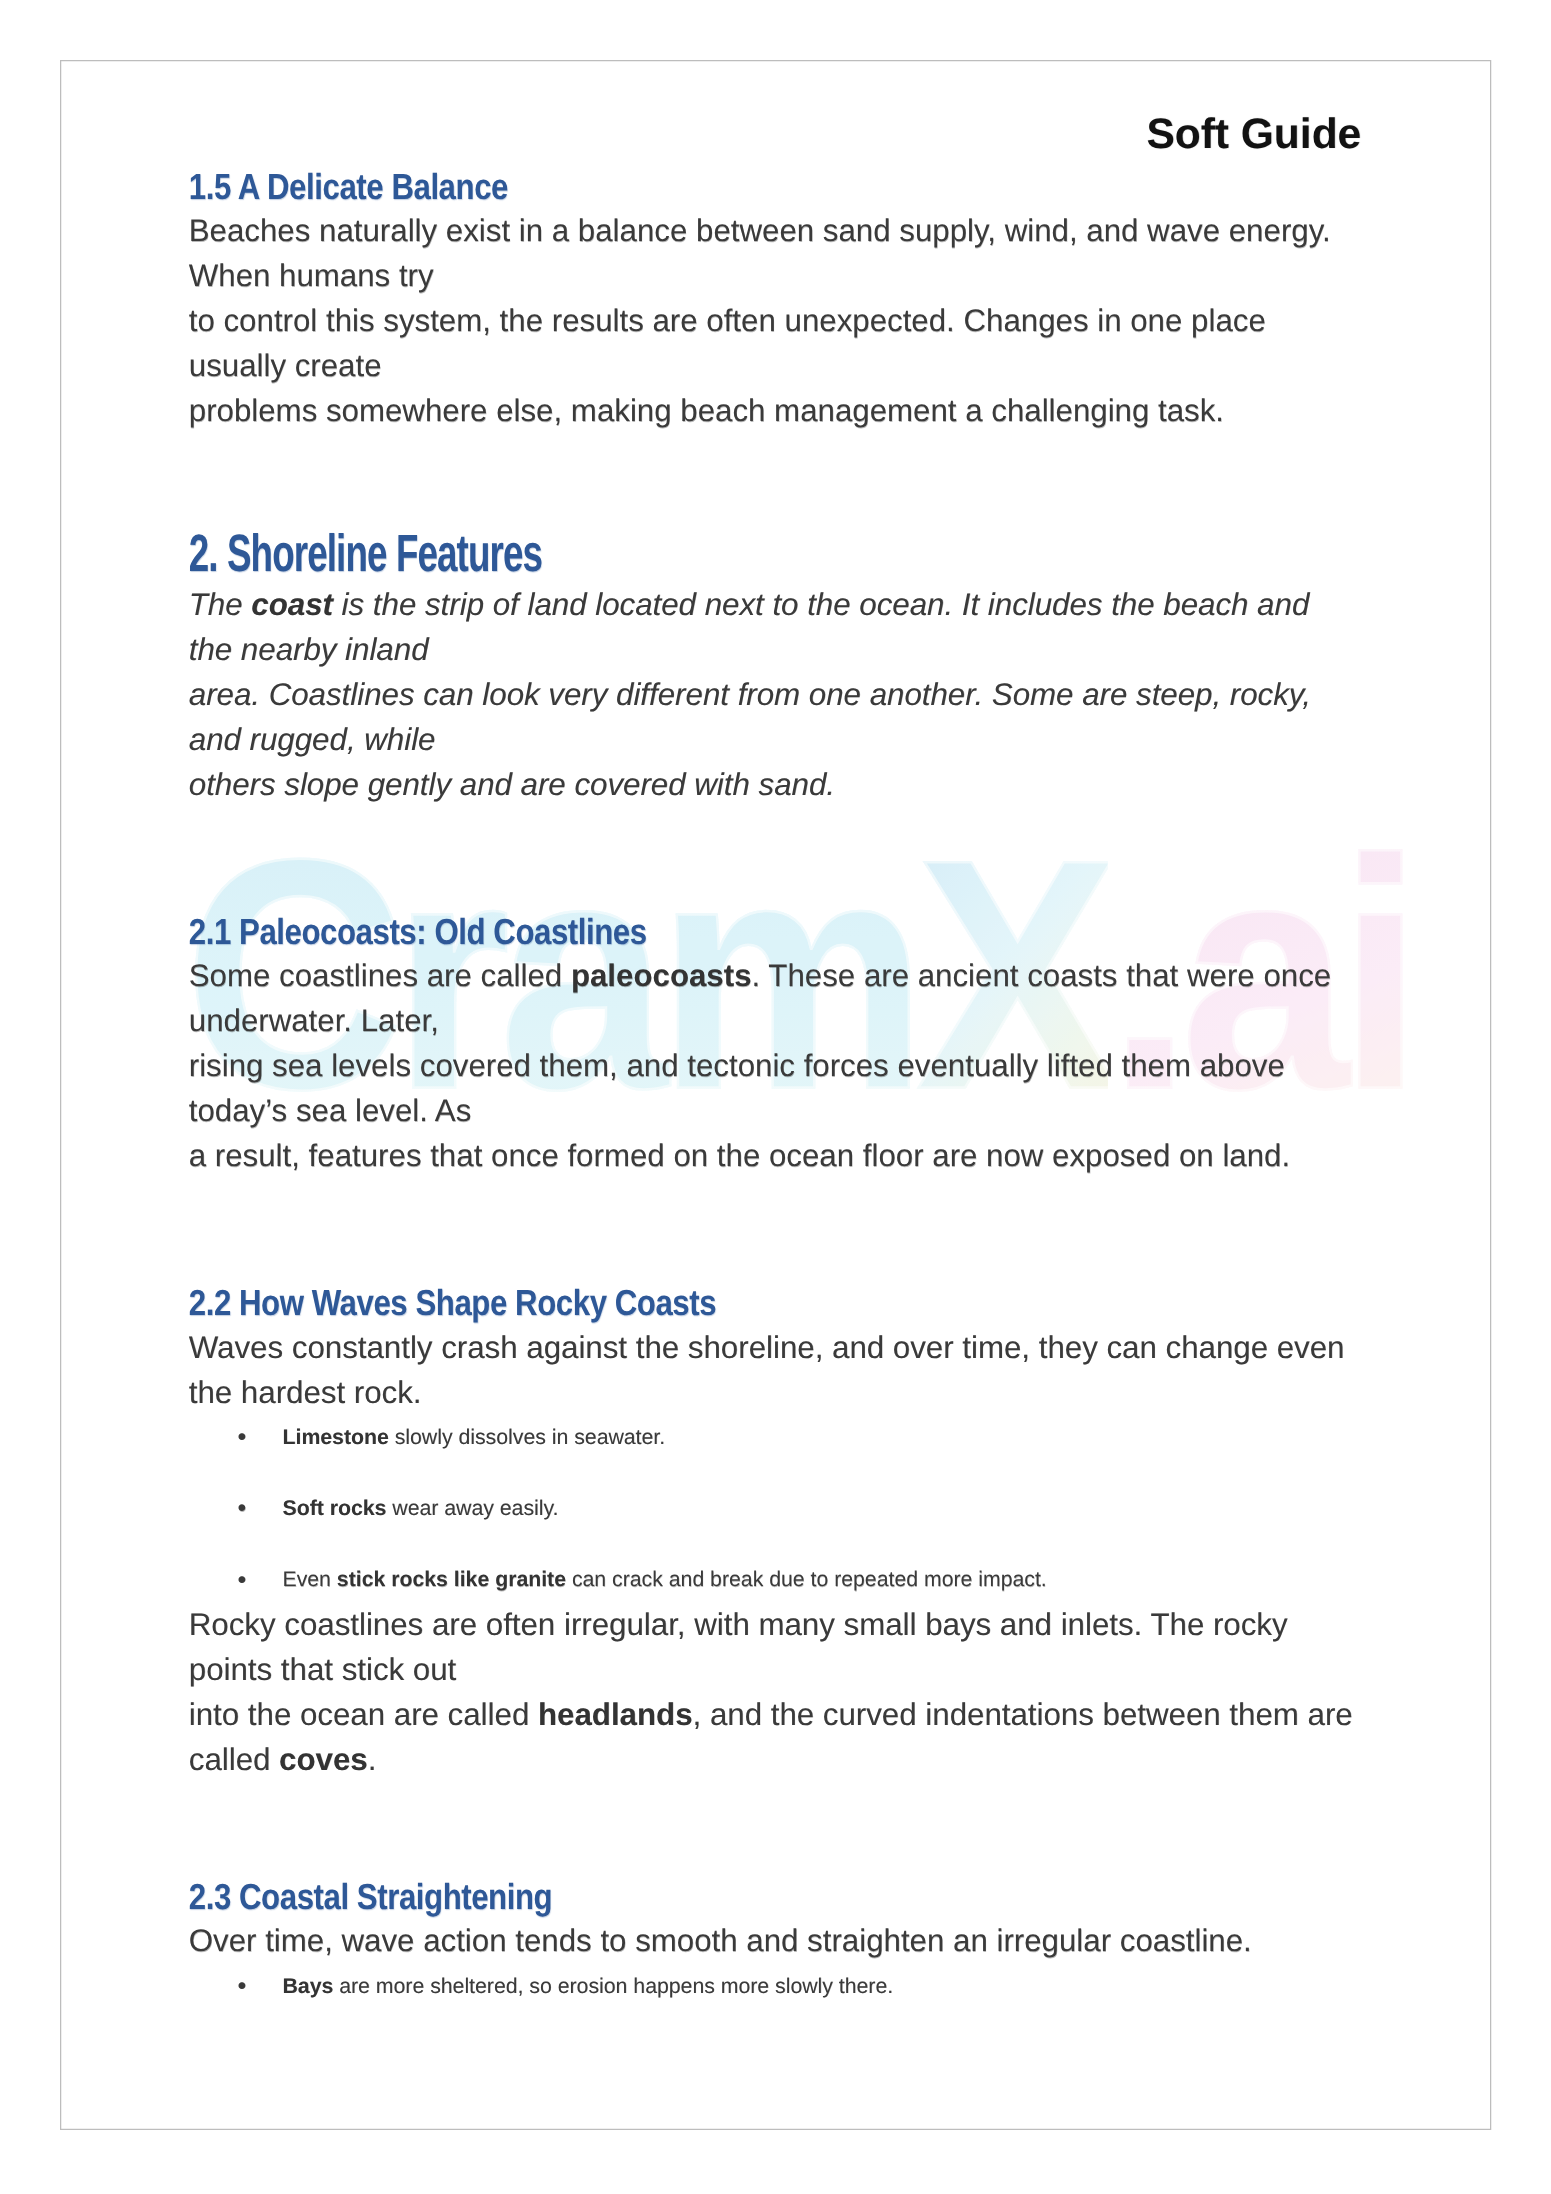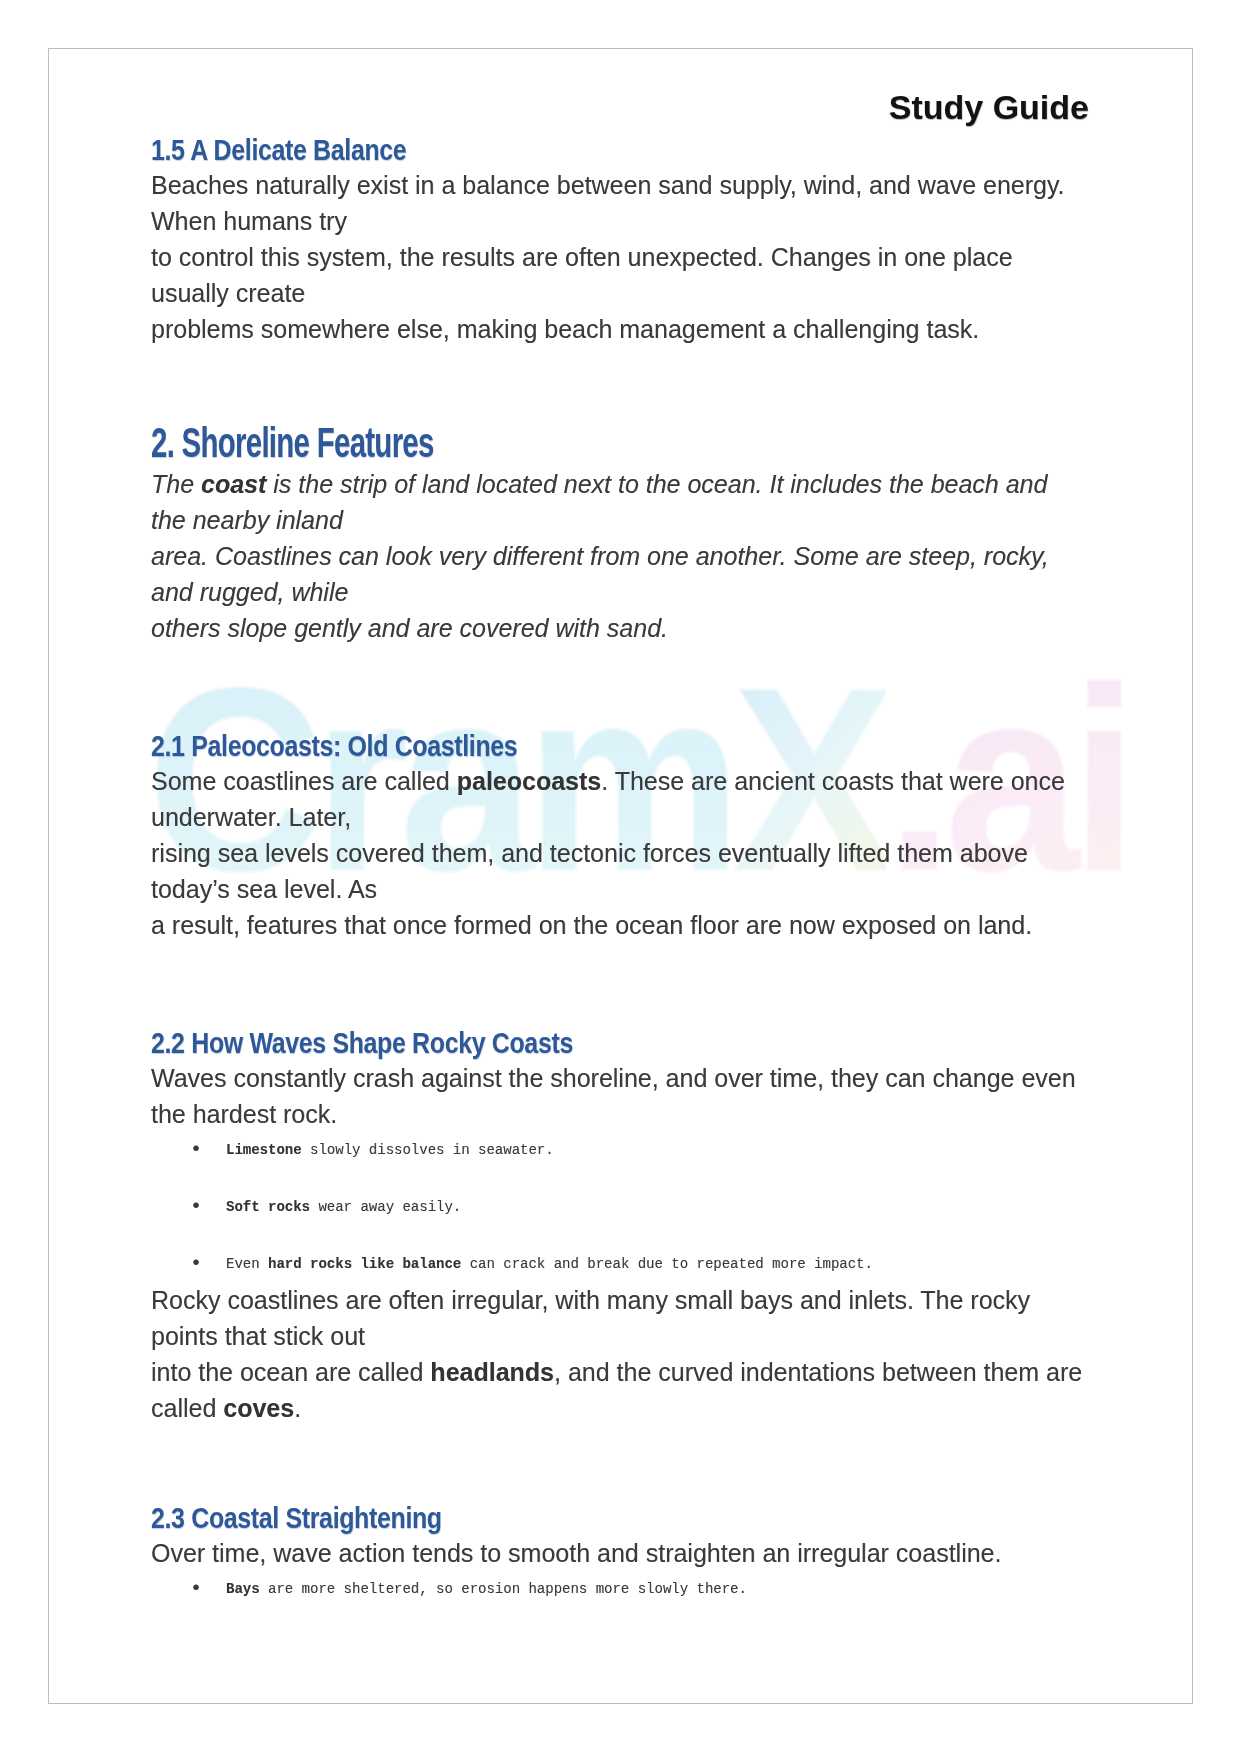--- a/index.html
+++ b/index.html
@@ -25,23 +25,22 @@
   .h1{font-size:42px;line-height:46px;letter-spacing:-1px;transform:scaleX(0.70);}
   .h3{font-size:29px;line-height:34px;letter-spacing:-0.4px;transform:scaleX(0.86);}
   p.body{
     margin:0;font-size:25px;line-height:36px;color:#3a3a3a;white-space:pre-line;
     text-shadow:0.3px 0.3px 0.5px rgba(0,0,0,0.28);
   }
   p.body b{font-weight:700;color:#333333;}
   ul.blist{margin:0;padding:0 0 0 39px;list-style:none;}
   ul.blist li{
     position:relative;padding-left:36px;margin:0 0 21px 0;
-    font-size:14px;line-height:36px;color:#3a3a3a;
+    font-size:17px;line-height:36px;color:#3a3a3a;
     text-shadow:0.3px 0.3px 0.5px rgba(0,0,0,0.28);
-    font-family:Liberation Mono, monospace;
   }
   ul.blist li:last-child{margin-bottom:0;}
   ul.blist li::before{
     content:"\2022";position:absolute;left:0;top:0;font-size:20px;color:#3a3a3a;
   }
   ul.blist li b{font-weight:700;color:#333333;}
 
   
   .mt-h3-first{margin-top:6px;}
   .mt-p-delicate{margin-top:46px;}
@@ -91,21 +90,21 @@
 <body>
 
 <div class="page">
 
   <div class="watermark">
     <span class="wm-cram">Cram</span><span class="wm-x">X</span><span class="wm-ai">.ai</span>
   </div>
 
   <div class="content">
 
-    <div class="doc-header">Study Guide</div>
+    <div class="doc-header">Soft Guide</div>
 
     <h3 class="h3 mt-h3-first">1.5 A Delicate Balance</h3>
     <p class="body mt-p-delicate">Beaches naturally exist in a balance between sand supply, wind, and wave energy. When humans try
 to control this system, the results are often unexpected. Changes in one place usually create
 problems somewhere else, making beach management a challenging task.</p>
 
     <h1 class="h1 mt-h1">2. Shoreline Features</h1>
     <p class="body mt-p-shoreline"><span>The </span><b>coast</b><span> is the strip of land located next to the ocean. It includes the beach and the nearby inland
 area. Coastlines can look very different from one another. Some are steep, rocky, and rugged, while
 others slope gently and are covered with sand.</span></p>
@@ -114,21 +113,21 @@
     <p class="body mt-p-paleo"><span>Some coastlines are called </span><b>paleocoasts</b><span>. These are ancient coasts that were once underwater. Later,
 rising sea levels covered them, and tectonic forces eventually lifted them above today’s sea level. As
 a result, features that once formed on the ocean floor are now exposed on land.</span></p>
 
     <h3 class="h3 mt-h3-22">2.2 How Waves Shape Rocky Coasts</h3>
     <p class="body mt-p-waves">Waves constantly crash against the shoreline, and over time, they can change even the hardest rock.</p>
 
     <ul class="blist mt-ul-waves">
       <li><span></span><b>Limestone</b><span> slowly dissolves in seawater.</span></li>
       <li><span></span><b>Soft rocks</b><span> wear away easily.</span></li>
-      <li><span>Even </span><b>hard rocks like balance</b><span> can crack and break due to repeated more impact.</span></li>
+      <li><span>Even </span><b>stick rocks like granite</b><span> can crack and break due to repeated more impact.</span></li>
     </ul>
 
     <p class="body mt-p-rocky"><span>Rocky coastlines are often irregular, with many small bays and inlets. The rocky points that stick out
 into the ocean are called </span><b>headlands</b><span>, and the curved indentations between them are called </span><b>coves</b><span>.</span></p>
 
     <h3 class="h3 mt-h3-23">2.3 Coastal Straightening</h3>
     <p class="body mt-p-over">Over time, wave action tends to smooth and straighten an irregular coastline.</p>
 
     <ul class="blist mt-ul-straight">
       <li><span></span><b>Bays</b><span> are more sheltered, so erosion happens more slowly there.</span></li>

